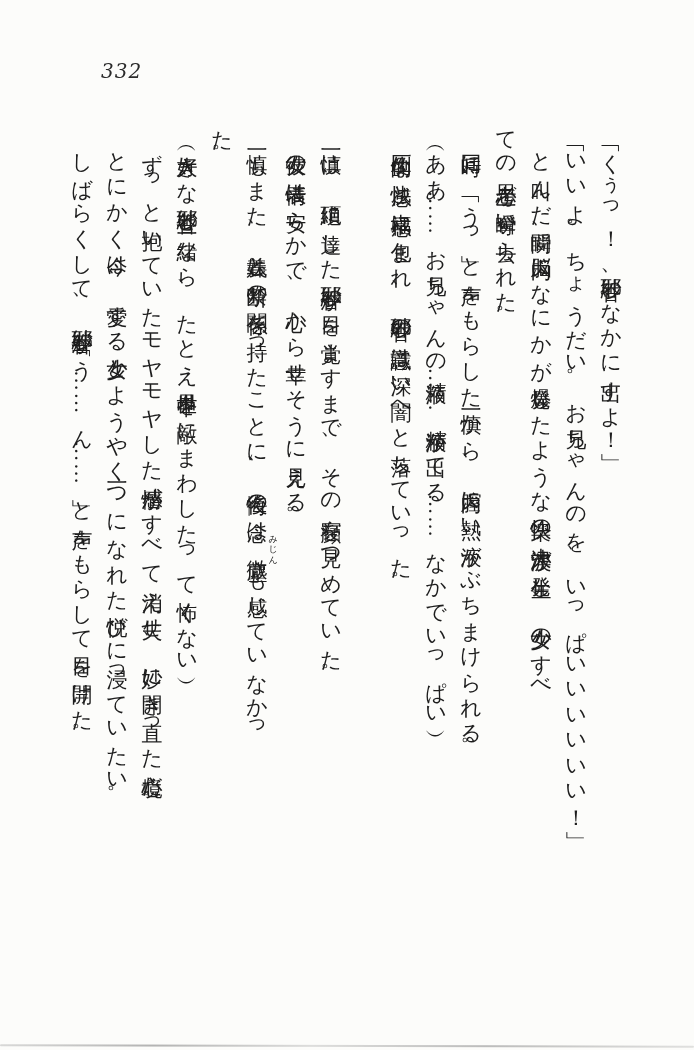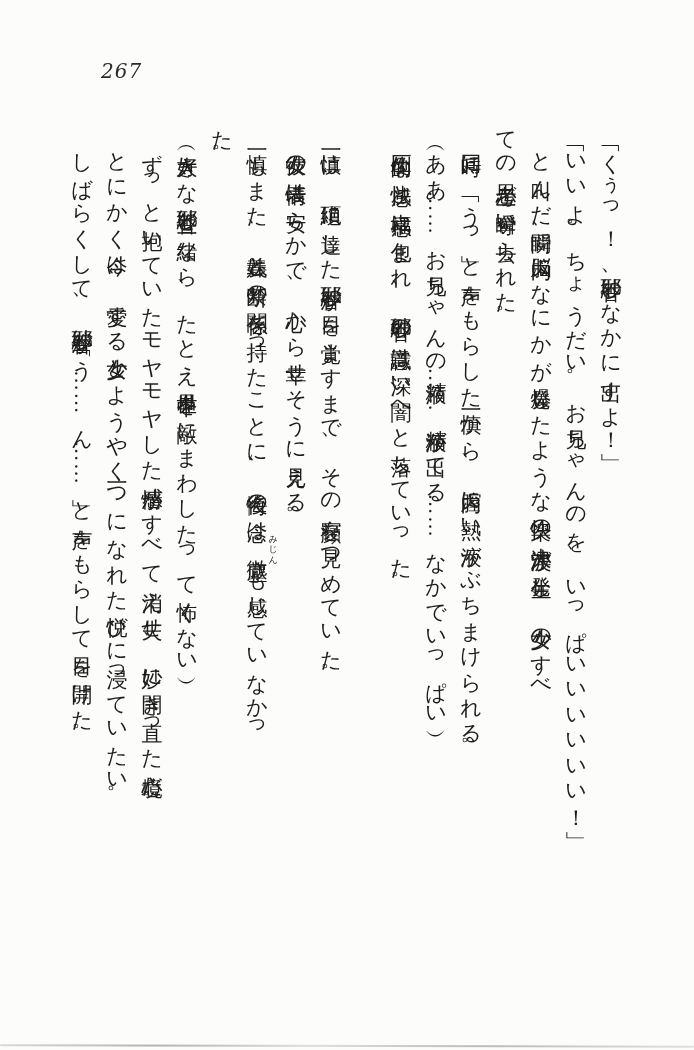--- a/index.html
+++ b/index.html
@@ -69,21 +69,21 @@
       rgba(125,125,125,0.50) 70%,
       rgba(160,160,160,0.30) 100%);
     transform: rotate(0.12deg);
     border-radius: 1px;
   }
 </style>
 </head>
 <body style="--bg: #fcfcfa; --text: #1d1d1d; --pagenum: #2b2b2b;">
 
 <div class="page">
-  <div class="page-number">267</div>
+  <div class="page-number">332</div>
 
   <div class="text-columns">
       <div class="line indent">「くぅっ！　紗耶香、なかに出すよ！」</div>
       <div class="line indent">「いいよ。ちょうだい。お兄ちゃんのを、いっぱいいいいいい！」</div>
       <div class="line indent">と叫んだ瞬間、脳内になにかが爆発したような快楽の大津波が発生し、少女のすべ</div>
       <div class="line">ての思考が一瞬奪い去られた。</div>
       <div class="line indent">同時に、「うっ」と声をもらした慎一から、膣内に熱い液がぶちまけられる。</div>
       <div class="line indent">（ああ……お兄ちゃんの精液……精液が出てる……なかでいっぱい）</div>
       <div class="line indent">圧倒的な快感と幸福感に包まれ、紗耶香の意識は深い闇へと落ちていった。</div>
       <div class="line">&nbsp;</div>

